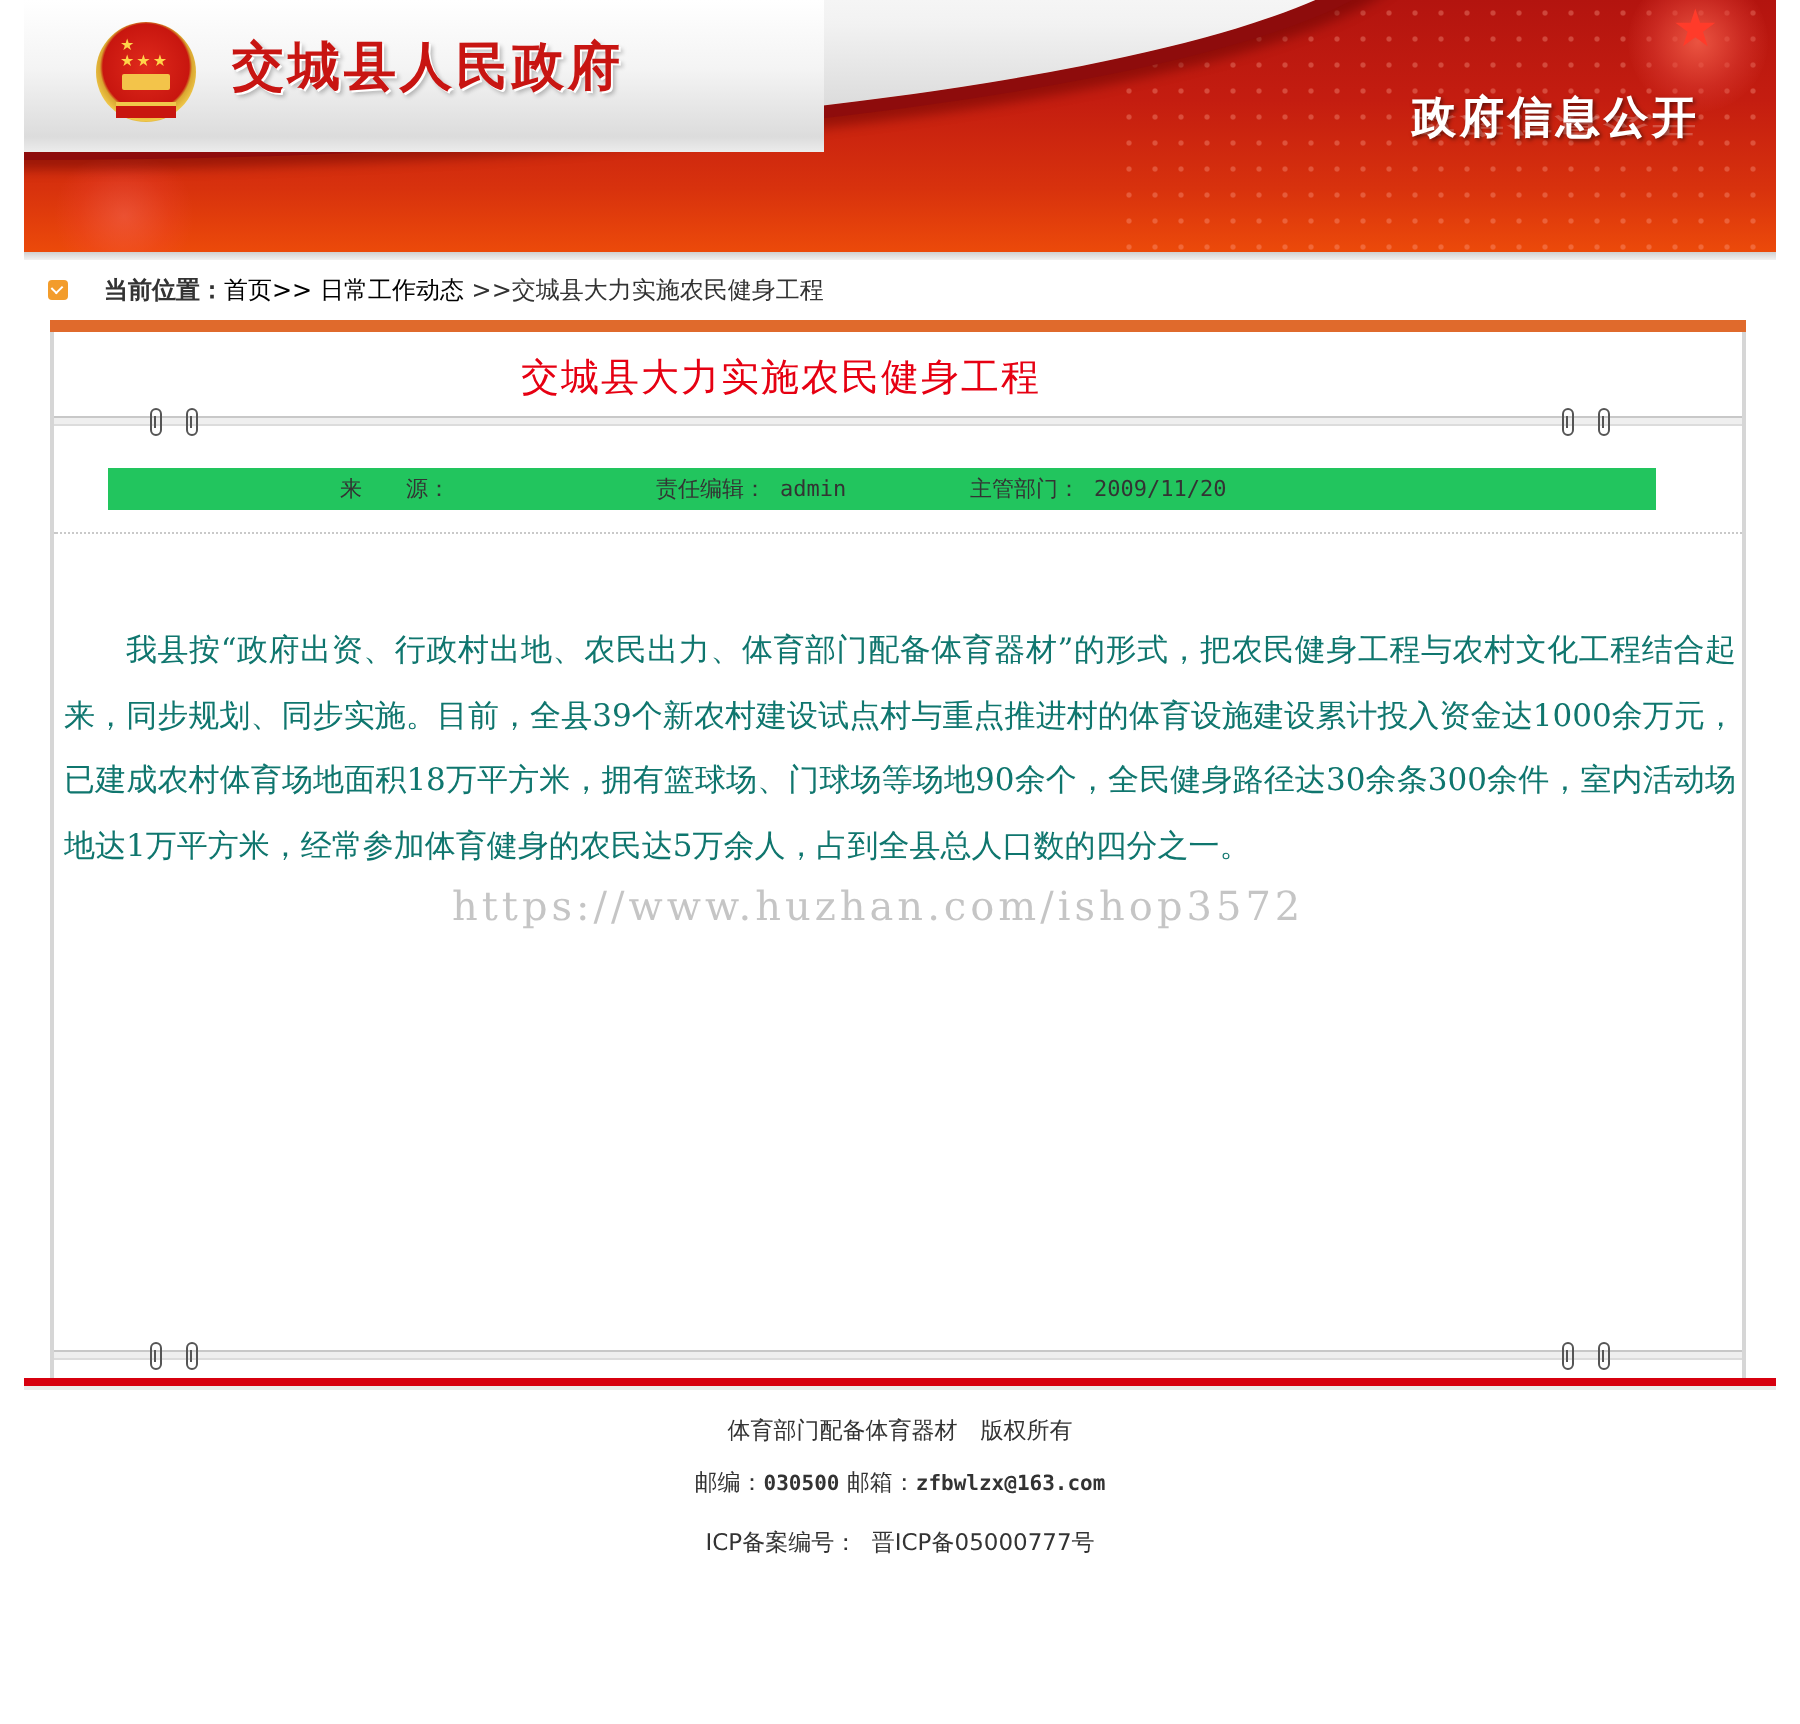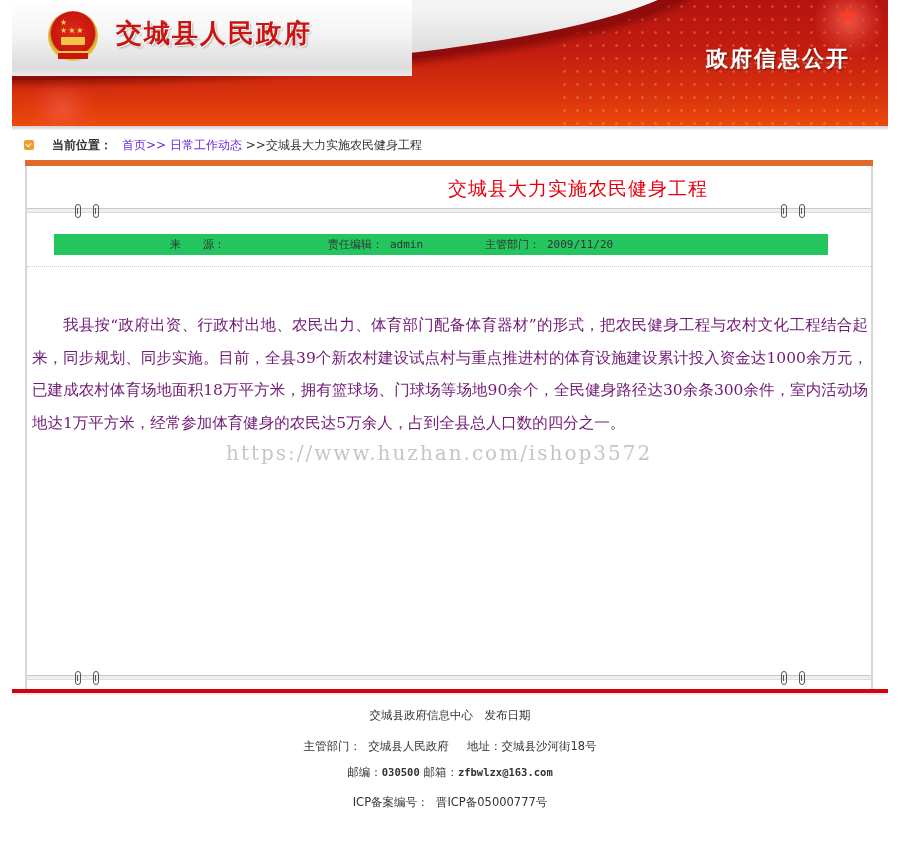--- a/index.html
+++ b/index.html
@@ -84,33 +84,33 @@
     font-size: 12px; line-height: 18px; color: #333; white-space: nowrap;
   }
   .bc-icon {
     display: inline-block; width: 10px; height: 10px; background: #f39c2b;
     border-radius: 2px; vertical-align: -1px; margin-right: 18px; position: relative;
   }
   .bc-icon::after {
     content: ""; position: absolute; left: 2px; top: 2px; width: 4px; height: 3px;
     border-left: 1.5px solid #fff; border-bottom: 1.5px solid #fff; transform: rotate(-45deg);
   }
-  .bc-label { font-weight: bold; margin-right: 10px; }
-  .bc-link { color: #6d28d9; text-decoration: none; }
+  .bc-label { font-weight: bold; margin-right: 0; }
+  .bc-link { color: #000000; text-decoration: none; }
 
   
   .frame {
     position: absolute; left: 25px; top: 160px; width: 848px; height: 530px;
     border-left: 2px solid #d6d6d6; border-right: 2px solid #d6d6d6;
   }
   .frame-top-bar {
     position: absolute; left: 25px; top: 160px; width: 848px; height: 6px; background: #e06a2c;
   }
   .article-title {
-    position: absolute; left: 25px; top: 176px; width: 683px; text-align: right;
+    position: absolute; left: 25px; top: 176px; width: 683px; text-align: center;
     font-family: "DejaVu Serif", "Liberation Serif", serif; font-size: 19px; color: #e60012;
     letter-spacing: 1px;
     padding-left: 48px;
   }
   .rail {
     position: absolute; left: 27px; width: 844px; height: 5px;
     border-top: 1px solid #c8c8c8; border-bottom: 1px solid #dcdcdc; background: #efefef;
   }
   .clip {
     position: absolute; width: 6px; height: 14px; border: 1.5px solid #555;
@@ -125,21 +125,21 @@
     font-family: "DejaVu Sans Mono", "Liberation Mono", monospace;
   }
   .meta-bar span { position: absolute; top: 0; white-space: nowrap; }
   .meta-divider {
     position: absolute; left: 27px; top: 266px; width: 844px; height: 0;
     border-top: 1px dotted #c9c9c9;
   }
   .article-body {
     position: absolute; left: 32px; top: 309px; width: 836px;
     font-family: "DejaVu Serif", "Liberation Serif", serif;
-    font-size: 15.5px; line-height: 32.5px; color: #701a75;
+    font-size: 15.5px; line-height: 32.5px; color: #0f766e;
     text-indent: 2em; text-align: justify;
   }
   .watermark {
     position: absolute; left: 226px; top: 441px; font-family: "DejaVu Serif", serif;
     font-size: 20px; color: rgba(150,150,150,.55); letter-spacing: 2px; pointer-events: none;
     white-space: nowrap;
   }
 
   .bottom-red {
     position: absolute; left: 12px; top: 689px; width: 876px; height: 4px; background: #d7000f;
@@ -210,26 +210,21 @@
 <div class="clip" style="left:75px; top:671px;"></div>
 <div class="clip" style="left:93px; top:671px;"></div>
 <div class="clip" style="left:781px; top:671px;"></div>
 <div class="clip" style="left:799px; top:671px;"></div>
 
 <div class="bottom-red"></div>
 <div class="bottom-red-shadow"></div>
 
 <div class="footer">
   <div class="line">
-    <span>交城县政府信息中心　发布日期</span>
-  </div>
-  <div class="line" style="margin-top:5px;">
-    <span>主管部门：</span>&nbsp;
-    <span>交城县人民政府</span>&nbsp;&nbsp;&nbsp;&nbsp;
-    <span>地址：</span><span>交城县沙河街18号</span>
+    <span>体育部门配备体育器材　版权所有</span>
   </div>
   <div class="line">
     <span>邮编：</span><span class="mono">030500</span>
     <span>邮箱：</span><span class="mono">zfbwlzx@163.com</span>
   </div>
   <div class="line" style="margin-top:4px;">
     <span>ICP备案编号：</span>&nbsp;
     <span>晋ICP备05000777号</span>
   </div>
 </div>

